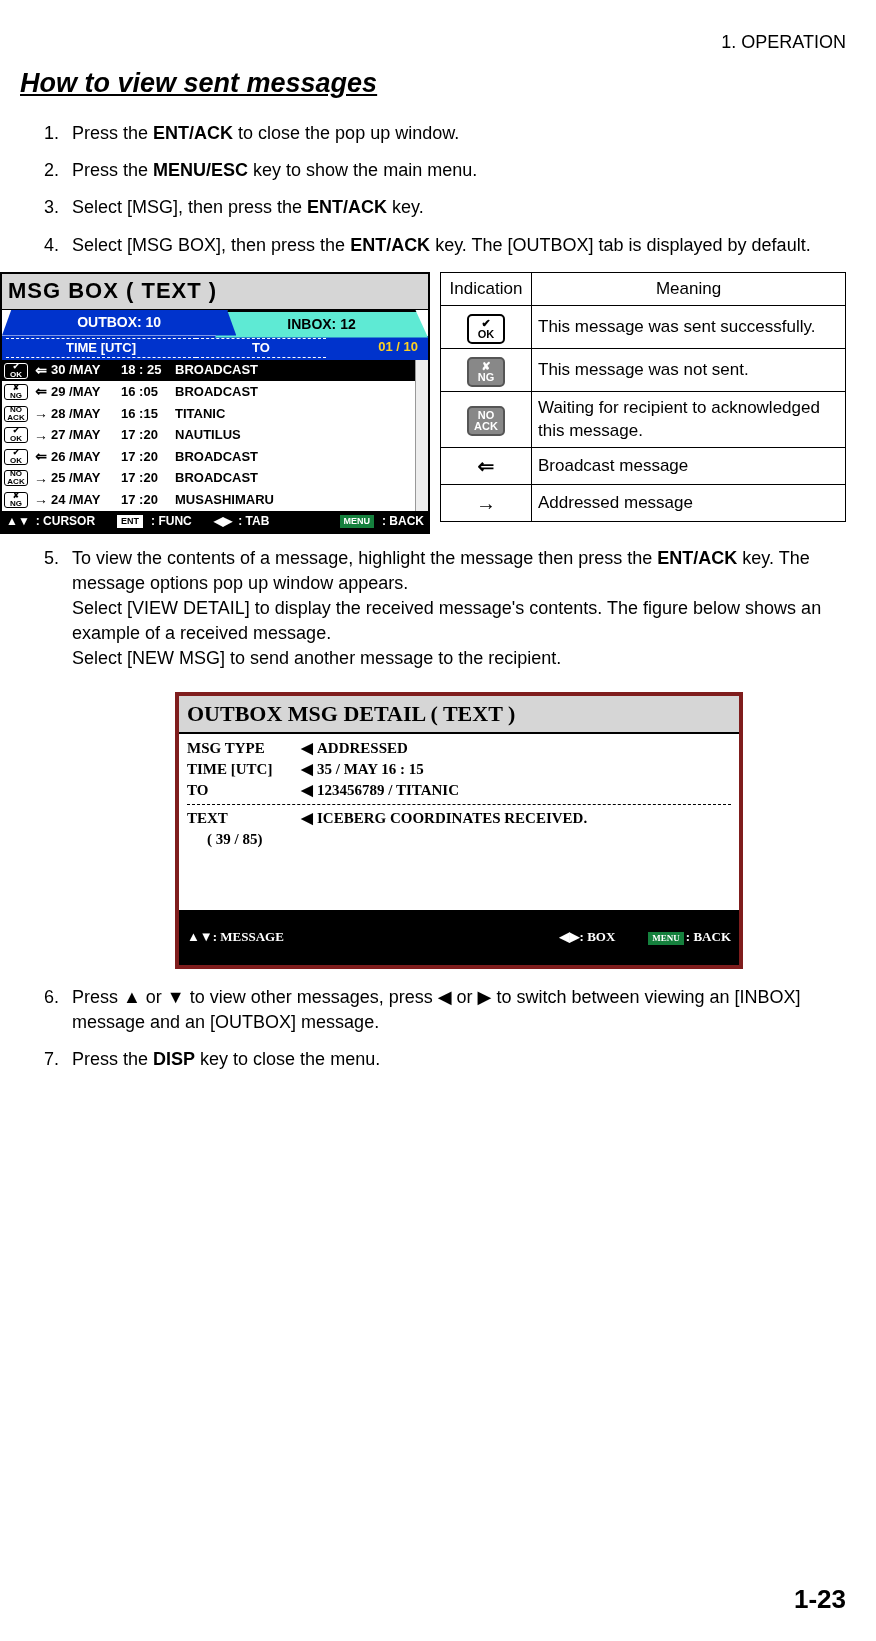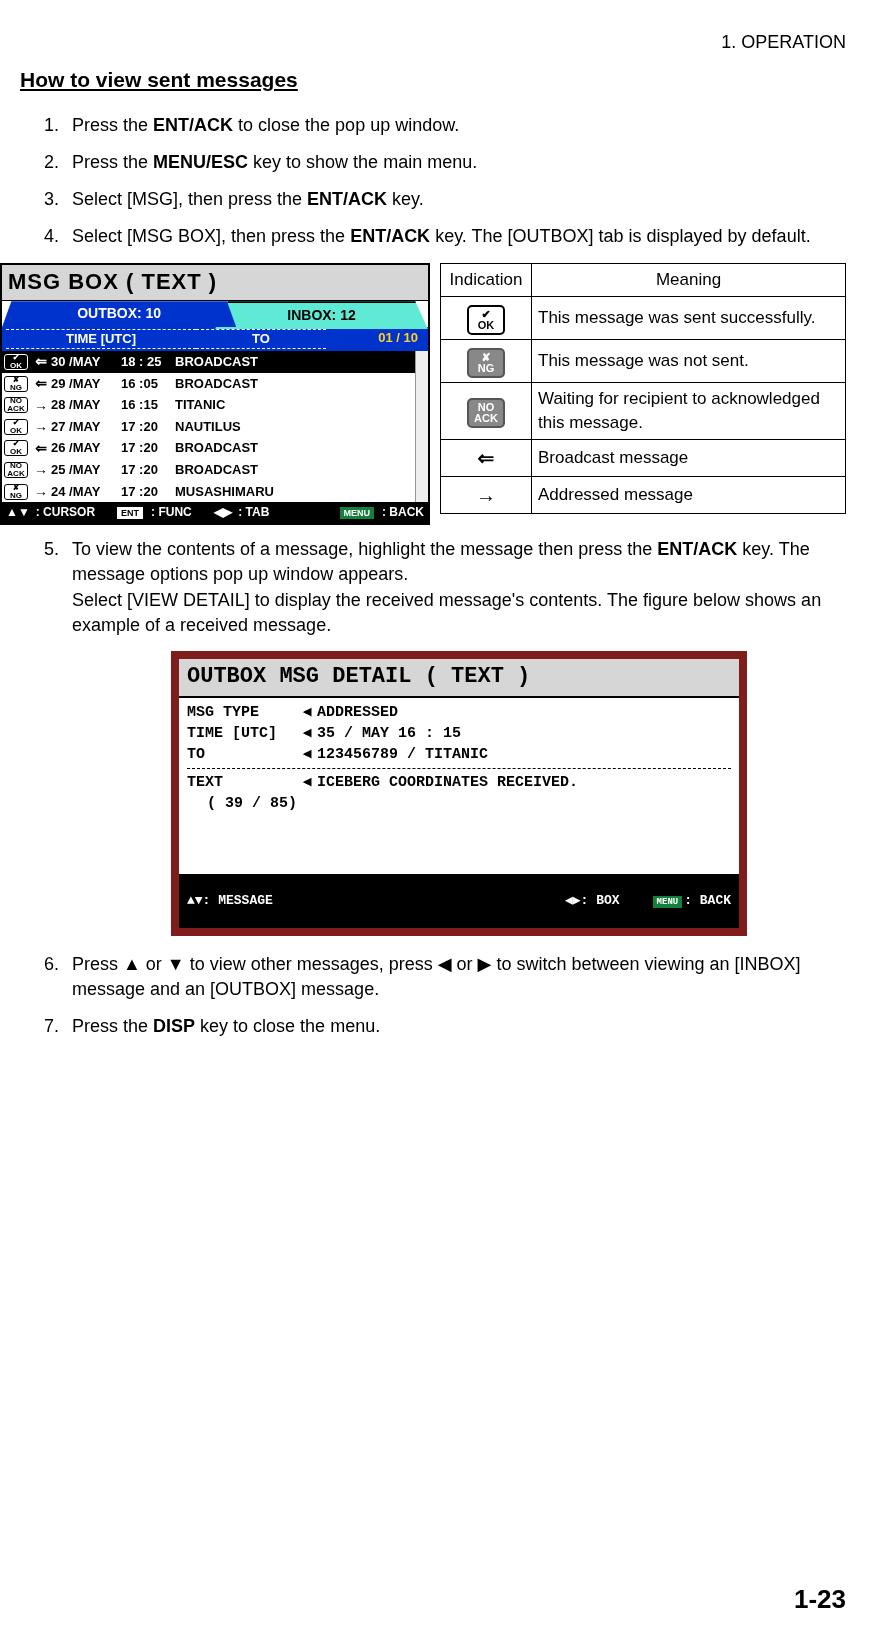--- a/index.html
+++ b/index.html
@@ -8,21 +8,21 @@
     line-height: 1.4;
     color: #000;
     margin: 0;
     padding: 30px 30px 30px 20px;
     width: 876px;
     box-sizing: border-box;
     position: relative;
     min-height: 1641px;
   }
   .chapter { text-align: right; font-size: 18px; margin-bottom: 2px; }
-  .section-title { font-weight: bold; text-decoration: underline; font-size: 21px; margin: 10px 0 18px 0; }
+  .section-title { font-weight: bold; text-decoration: underline; font-size: 27px; margin: 10px 0 18px 0; font-style: italic; }
   ol.steps { padding-left: 44px; margin: 0; }
   ol.steps > li { margin-bottom: 12px; padding-left: 8px; }
   .two-col { display: flex; gap: 10px; margin: 14px 0 12px -20px; align-items: flex-start; }
 
   
   .msgbox { width: 426px; border: 2px solid #000; background: #fff; font-family: Arial, sans-serif; }
   .msgbox-title { background: #d6d6d6; font-weight: bold; font-size: 22px; padding: 2px 6px; letter-spacing: 1px; border-bottom: 1px solid #000; }
   .tabs-row { display: flex; position: relative; height: 26px; font-size: 14px; font-weight: bold; }
   .tab-outbox { position:absolute; left:0; top:0; width:55%; height:26px; background:#0033cc; color:#fff; clip-path: polygon(4% 0, 96% 0, 100% 100%, 0 100%); display:flex; align-items:center; justify-content:center; }
   .tab-inbox { position:absolute; right:0; top:0; width:50%; height:26px; background:#5eead4; color:#000; border-top:2px solid #000; clip-path: polygon(6% 0, 94% 0, 100% 100%, 0 100%); display:flex; align-items:center; justify-content:center; }
@@ -49,21 +49,21 @@
   
   .ind-table { border:1.5px solid #000; border-collapse:collapse; flex:1; font-size:17px; }
   .ind-table th, .ind-table td { border:1.5px solid #000; padding:4px 6px; vertical-align:middle; }
   .ind-table th { font-weight:normal; text-align:center; }
   .ind-cell { text-align:center; width:78px; }
   .badge-big { display:inline-flex; flex-direction:column; align-items:center; justify-content:center; width:34px; height:26px; border:2px solid #000; border-radius:5px; font-size:11px; font-weight:bold; line-height:11px; background:#fff; }
   .badge-big.gray { background:#888; color:#fff; border-color:#555;}
   .arrow-broad, .arrow-addr { font-size:20px; font-weight:bold; }
 
   
-  .detailbox { width: 560px; margin: 13px auto 16px auto; border:8px solid #7f1d1d; font-family: Liberation Mono, monospace; }
+  .detailbox { width: 560px; margin: 20px auto 16px auto; border:4px solid #7f1d1d; font-family: Liberation Serif, serif; }
   .detail-title { background:#d6d6d6; font-weight:bold; font-size:22px; padding:3px 8px; border-bottom:2px solid #000; }
   .detail-body { padding:4px 8px 60px 8px; font-size:15px; font-weight:bold; }
   .drow { display:flex; }
   .dlab { width:110px; }
   .dmark { width:20px; text-align:center; }
   .dval { flex:1; }
   .dashline { border-top:1.5px dashed #000; margin:3px 0; }
   .detail-footer { background:#000; color:#fff; font-size:13px; font-weight:bold; display:flex; padding:18px 8px; gap:33px; align-items:center;}
   .tri { display:inline-block; }
   .page-num { position:absolute; bottom:24px; right:30px; font-size:26px; font-weight:bold; }
@@ -229,20 +229,21 @@
       <td>Addressed message</td>
     </tr>
   </tbody>
     </table>
 </div>
 
 <ol class="steps" start="5">
   <li>
     <span>To view the contents of a message, highlight the message then press the </span><b>ENT/ACK</b><span> key. The message options pop up window appears.</span><br>
     <span>Select [VIEW DETAIL] to display the received message's contents. The figure below shows an example of a received message.</span><br>
+    <span>Select [NEW MSG] to send another message to the recipient.</span>
 
     
     <div class="detailbox">
       <div class="detail-title">OUTBOX MSG DETAIL ( TEXT )</div>
       <div class="detail-body">
         <div class="drow">
             <span class="dlab">MSG  TYPE</span>
             <span class="dmark tri">◀</span>
             <span class="dval">ADDRESSED</span>
           </div>

